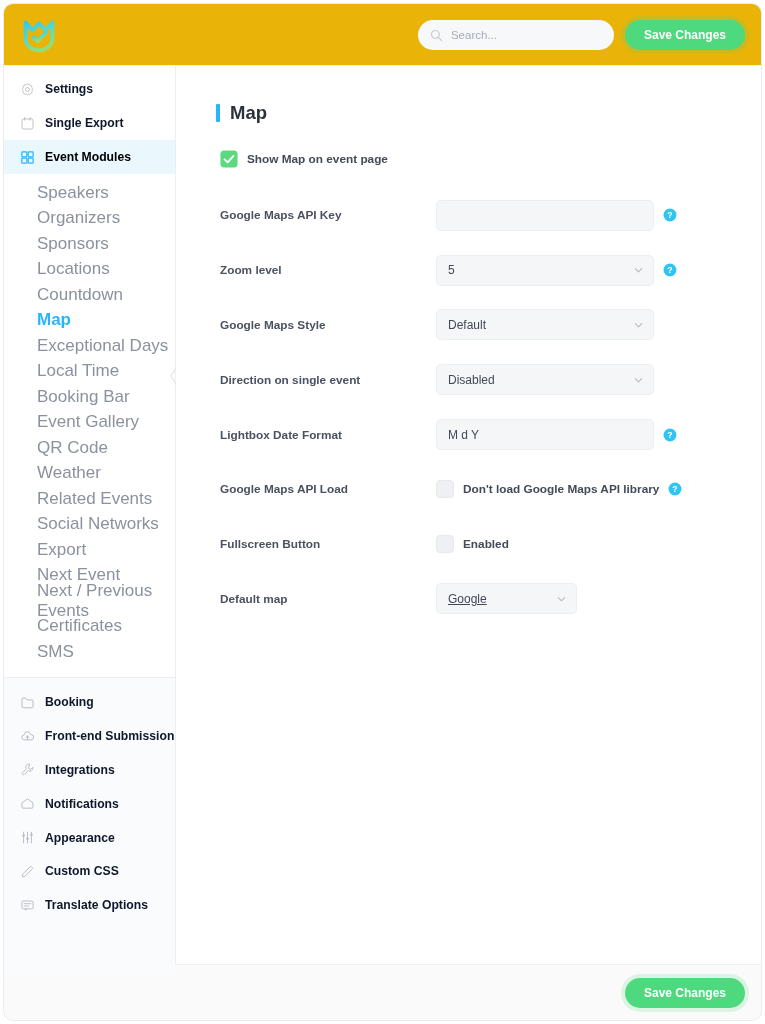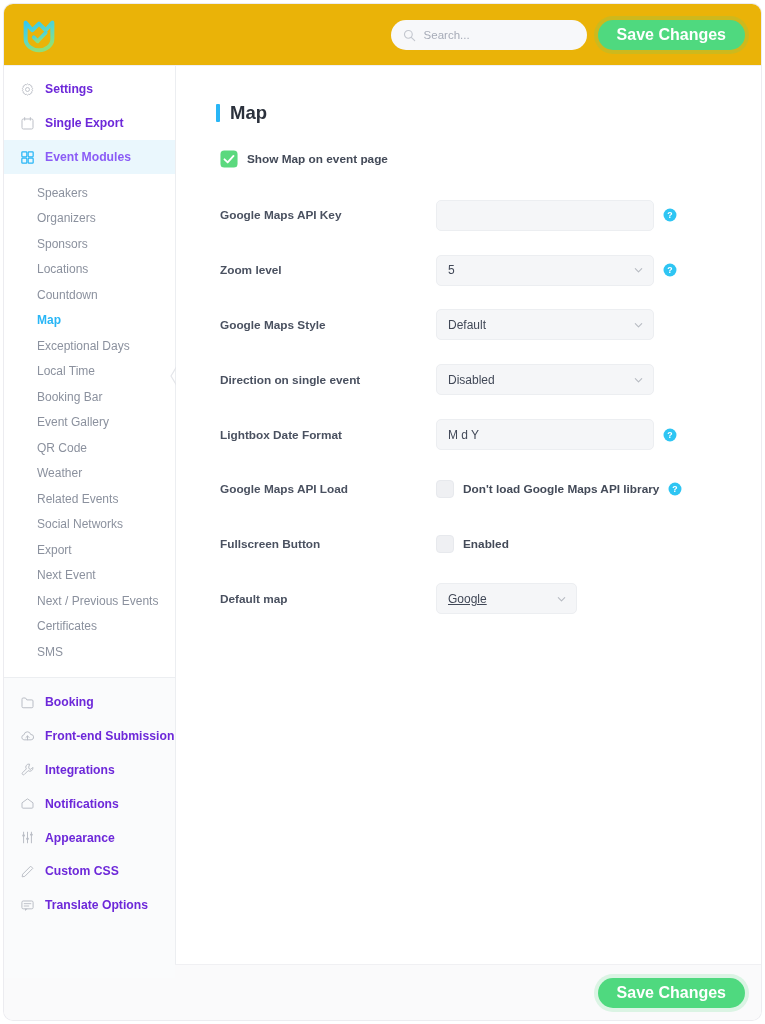--- a/index.html
+++ b/index.html
@@ -76,21 +76,21 @@
   .search-input::placeholder { color: #a7acb8; }
 
   .btn-save {
     background: #4fd97f;
     color: #ffffff;
     border: none;
     border-radius: 16px;
     height: 30px;
     padding: 0 19px;
     font-family: "Liberation Sans", sans-serif;
-    font-size: 16px;
+    font-size: 12px;
     font-weight: bold;
     cursor: pointer;
     box-shadow: 0 0 0 4px rgba(79, 217, 127, .18);
     white-space: nowrap;
   }
 
   
   .body-row {
     display: flex;
     height: 898px;
@@ -105,46 +105,46 @@
     border-right: 1px solid #eceef1;
     position: relative;
   }
 
   .nav-item {
     display: flex;
     align-items: center;
     gap: 10px;
     height: 34px;
     padding-left: 16px;
-    color: #6d28d9;
+    color: #0f172a;
     font-size: 12.2px;
     font-weight: bold;
     cursor: pointer;
     position: relative;
   }
   .nav-item .ico { width: 15px; height: 15px; flex: none; opacity: .58; }
   .nav-item.active {
     background: #eaf7fd;
-    color: #8b5cf6;
+    color: #000000;
   }
   .nav-item.active .ico { opacity: 1; }
 
   .nav-top { padding: 6px 0 4px 0; }
 
   .submenu {
     background: #ffffff;
     padding: 2px 0 12px 0;
     border-bottom: 1px solid #eceef1;
   }
   .sub-item {
     height: 25.5px;
     display: flex;
     align-items: center;
     padding-left: 33px;
-    font-size: 12px;
+    font-size: 17px;
     color: #8b919e;
     cursor: pointer;
   }
   .sub-item.active { color: #29b6f6; font-weight: bold; }
 
   .nav-bottom {
     background: #fafbfc;
     padding: 8px 0 12px 0;
     min-height: 300px;
   }

